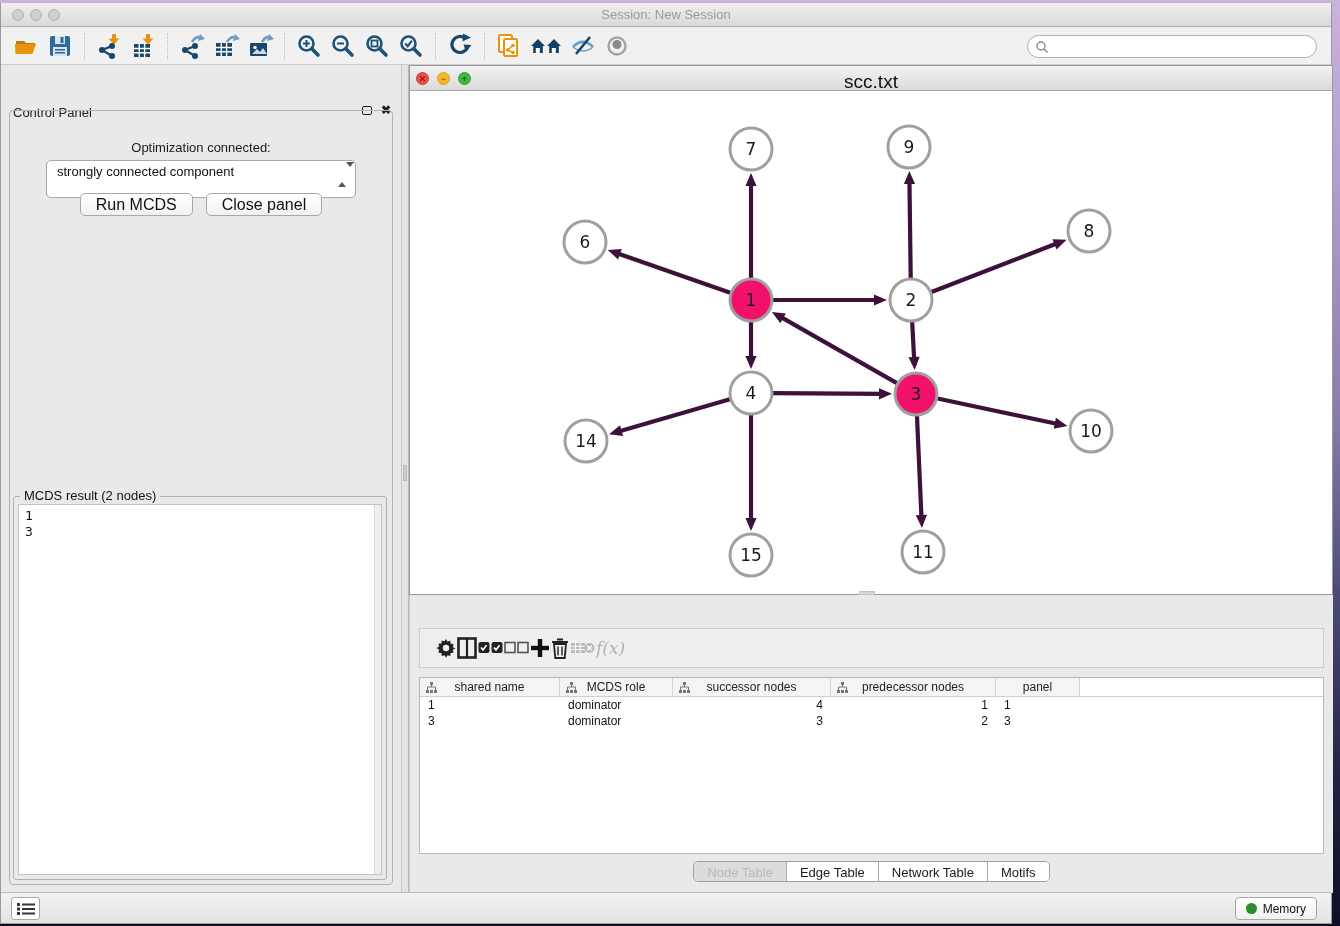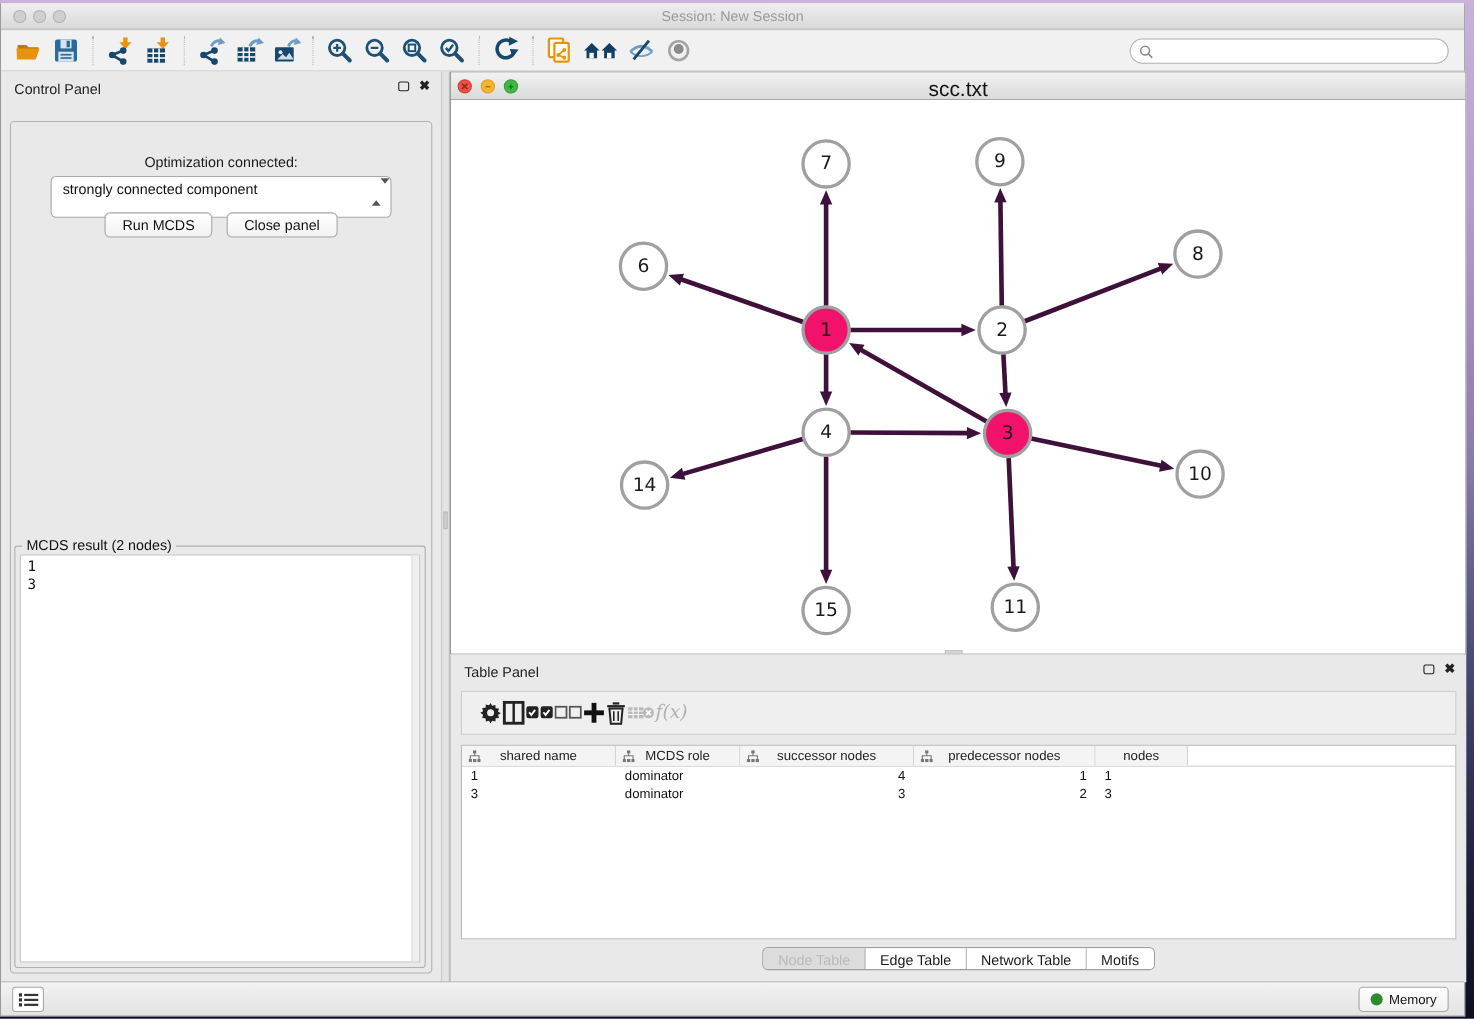--- a/index.html
+++ b/index.html
@@ -33,21 +33,21 @@
   .tb-btn { width:34px; height:30px; display:flex; align-items:center; justify-content:center; }
   .tb-sep { width:1px; height:26px; border-left:1px dotted #b8b8b8; margin:0 7px; }
   #search-wrap { position:absolute; right:14px; top:7px; }
   #search-input {
     width:290px; height:23px; border:1px solid #b0b0b0; border-radius:12px;
     background:#fff; padding:0 8px 0 24px; font-size:12px; outline:none;
   }
   #search-wrap .mag { position:absolute; left:8px; top:5px; }
   
   #control-panel { position:absolute; left:0; top:62px; width:400px; height:828px; background:#e9e9e9; }
-  .panel-head { position:relative; height:30px; }
+  .panel-head { position:relative; height:30px;margin-top:32px; }
   .panel-title { position:absolute; left:12px; top:8px; font-size:13px; color:#222; }
   .win-icons { position:absolute; right:10px; top:8px; display:flex; gap:9px; align-items:center; }
   .float-icon { width:10px; height:9px; border:1.5px solid #222; border-radius:2px; display:inline-block; }
   .close-icon { font-size:12px; color:#222; font-weight:bold; line-height:10px; }
   .tabstrip { display:flex; border:1px solid #9f9f9f; border-radius:5px; overflow:hidden; background:#fff; height:21px; }
   .tabstrip .tab {
     padding:2px 13px; font-size:13px; color:#1a1a1a; background:#fff;
     border-right:1px solid #a8a8a8; white-space:nowrap; line-height:17px;
   }
   .tabstrip .tab:last-child { border-right:none; }
@@ -63,21 +63,21 @@
     background:#fff; border:1px solid #a8a8a8; border-radius:5px;
     font-size:13px; color:#111; line-height:22px; padding-left:10px;
   }
   .select-arrows { position:absolute; right:7px; top:3px; width:10px; }
   .select-arrows .up, .select-arrows .dn { width:0; height:0; border-left:4px solid transparent; border-right:4px solid transparent; margin:2px auto; }
   .select-arrows .up { border-bottom:5px solid #555; }
   .select-arrows .dn { border-top:5px solid #555; }
   .cp-buttons { position:absolute; top:128px; left:0; width:100%; display:flex; justify-content:center; gap:13px; }
   .btn {
     background:linear-gradient(#ffffff,#f2f2f2); border:1px solid #a8a8a8; border-radius:5px;
-    font-size:13px; color:#111; padding:3px 15px; height:23px; line-height:15px;
+    font-size:16px; color:#111; padding:3px 15px; height:23px; line-height:15px;
   }
   #result-box {
     position:absolute; left:12px; top:431px; width:374px; height:384px;
     border:1px solid #b0b0b0; border-radius:3px;
   }
   #result-legend {
     position:absolute; left:6px; top:-9px; background:#e9e9e9; padding:0 4px;
     font-size:13px; color:#111;
   }
   #result-text {
@@ -495,21 +495,21 @@
                   <rect x="4" y="0" width="3" height="3" fill="#777"></rect>
                   <path d="M5.5 3 v2 M1.5 8 V5 h8 v3" fill="none" stroke="#777" stroke-width="1"></path>
                   <rect x="0" y="8" width="3" height="3" fill="#777"></rect>
                   <rect x="4" y="8" width="3" height="3" fill="#777"></rect>
                   <rect x="8" y="8" width="3" height="3" fill="#777"></rect>
                 </svg>
               </span>
               <span>predecessor nodes</span>
             </div>
             <div class="th" style="width: 84px;">
-              <span>nodes</span>
+              <span>panel</span>
             </div>
           </div>
       <div id="tp-body">
             <div class="tr">
               <div class="td" style="width: 140px; text-align: left;">1</div>
               <div class="td" style="width: 113px; text-align: left;">dominator</div>
               <div class="td" style="width: 158px; text-align: right;">4</div>
               <div class="td" style="width: 165px; text-align: right;">1</div>
               <div class="td" style="width: 84px; text-align: left;">1</div>
             </div>

